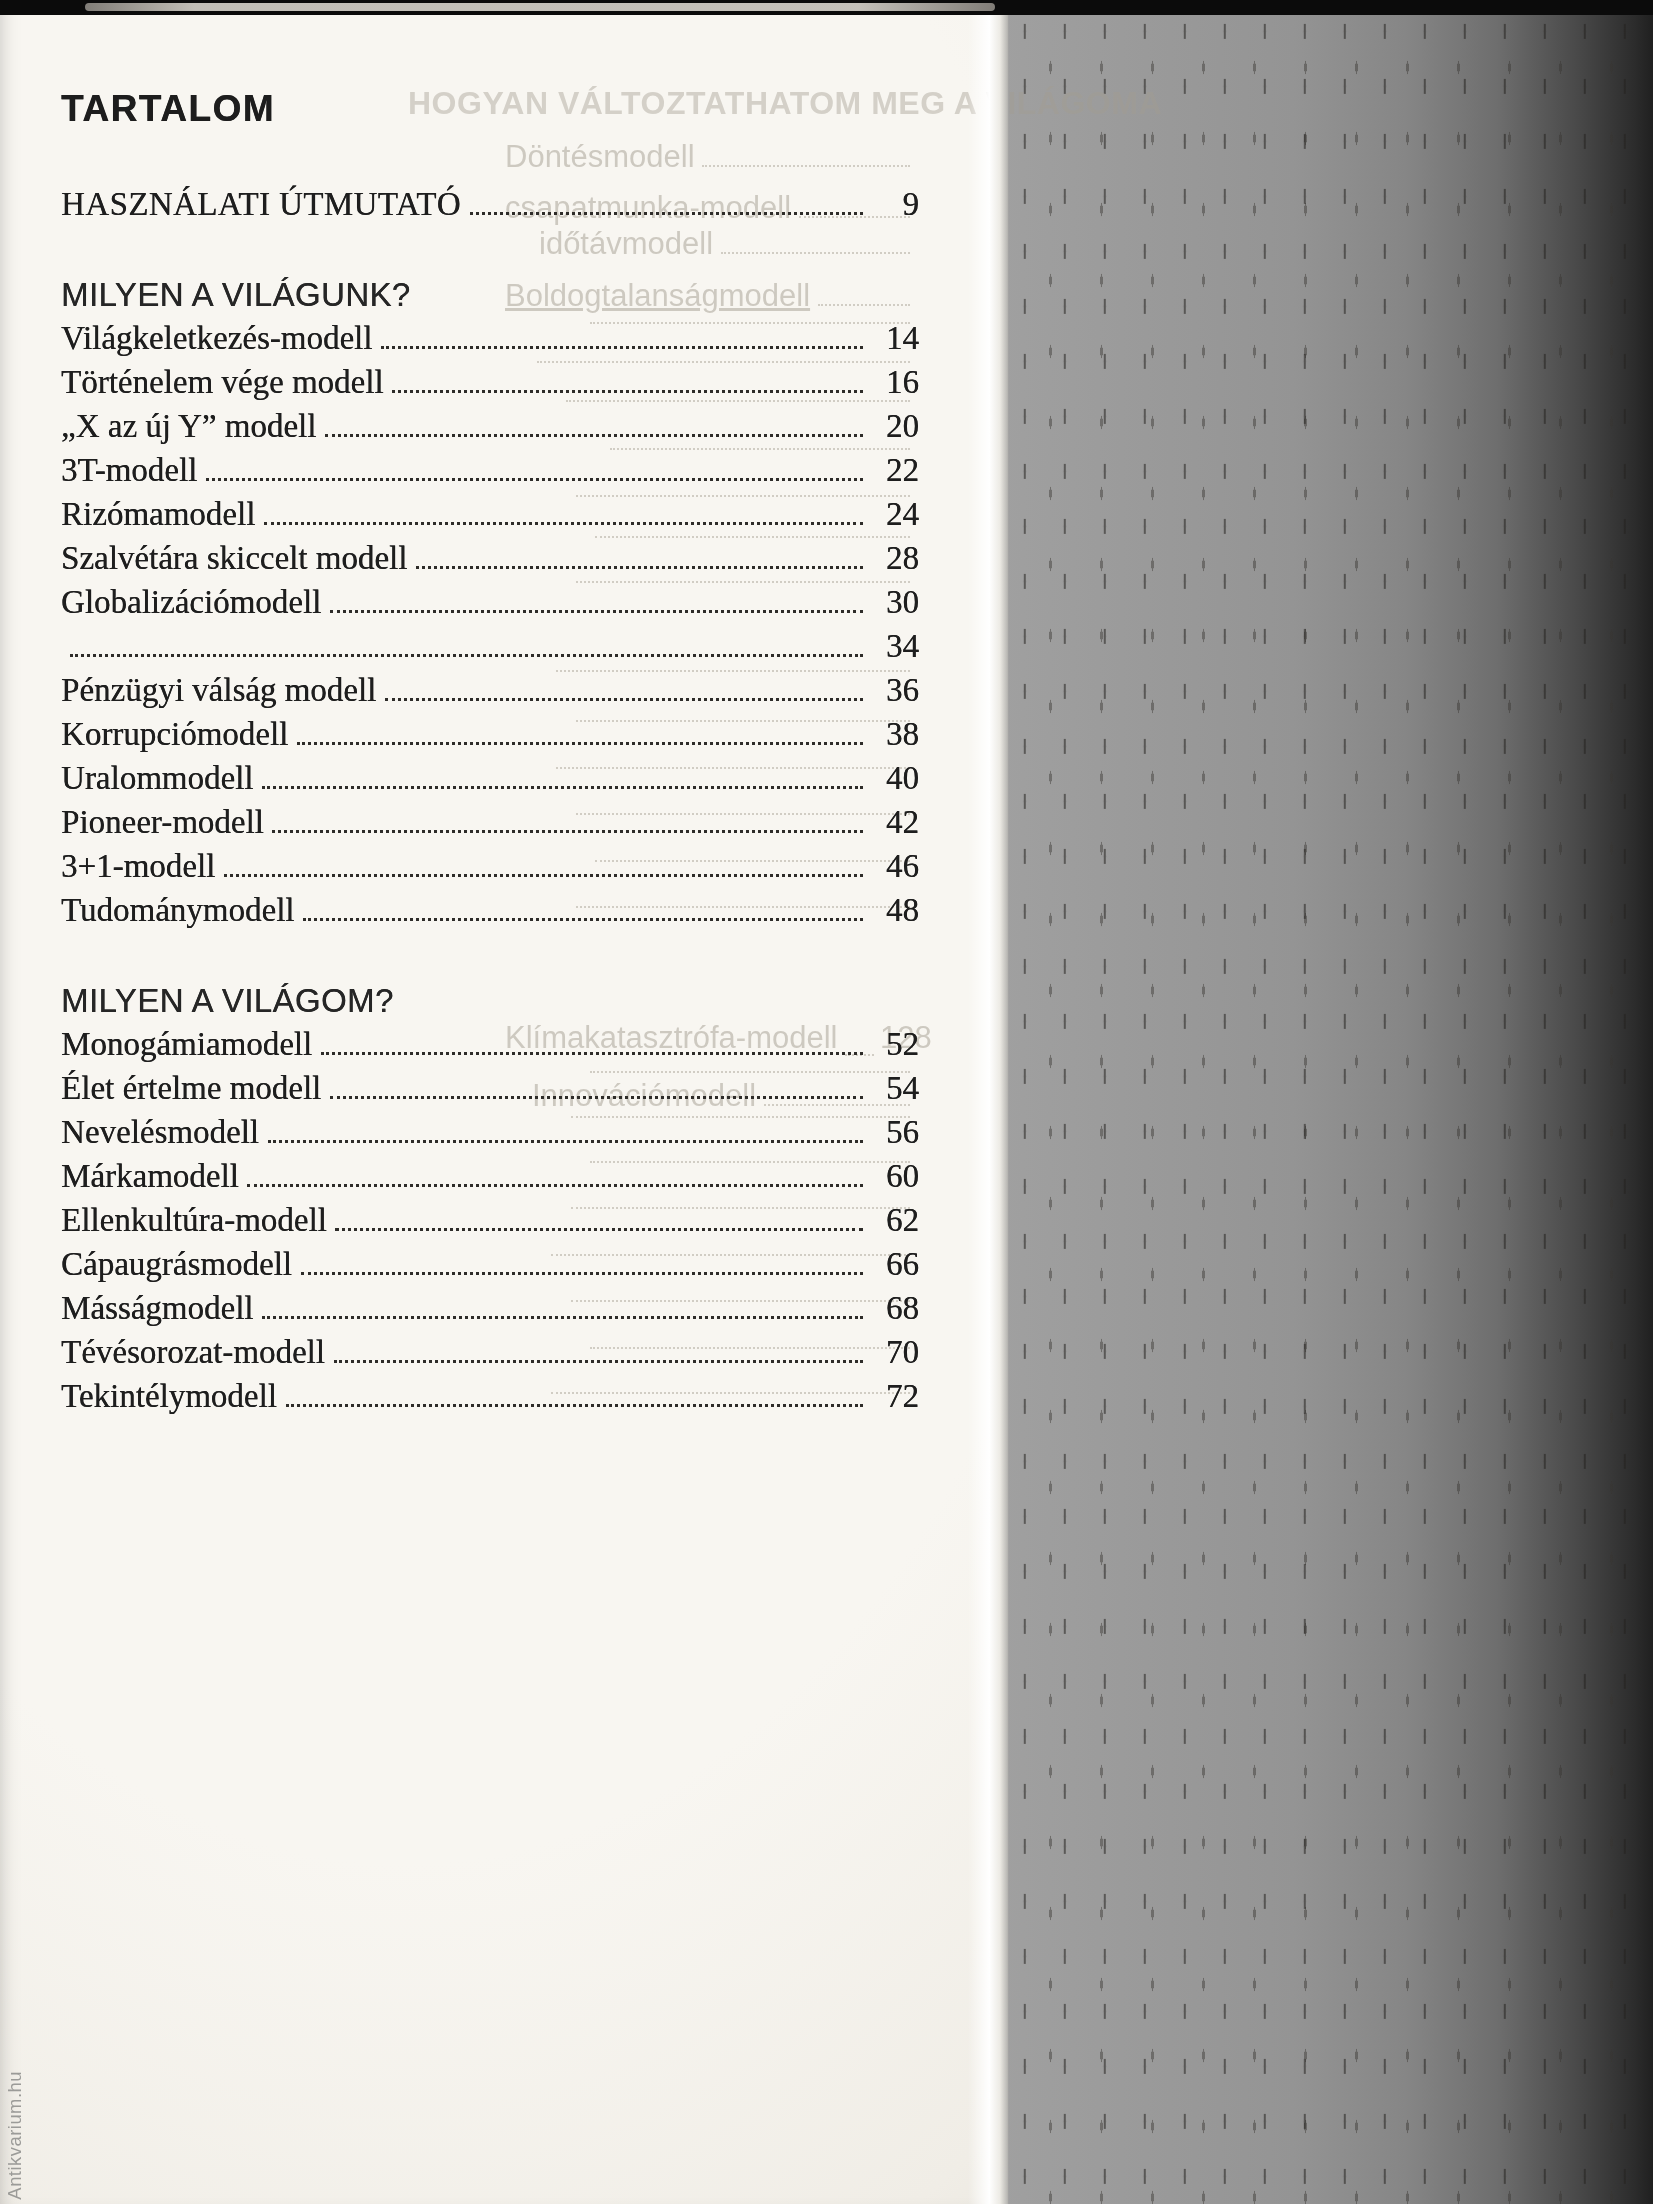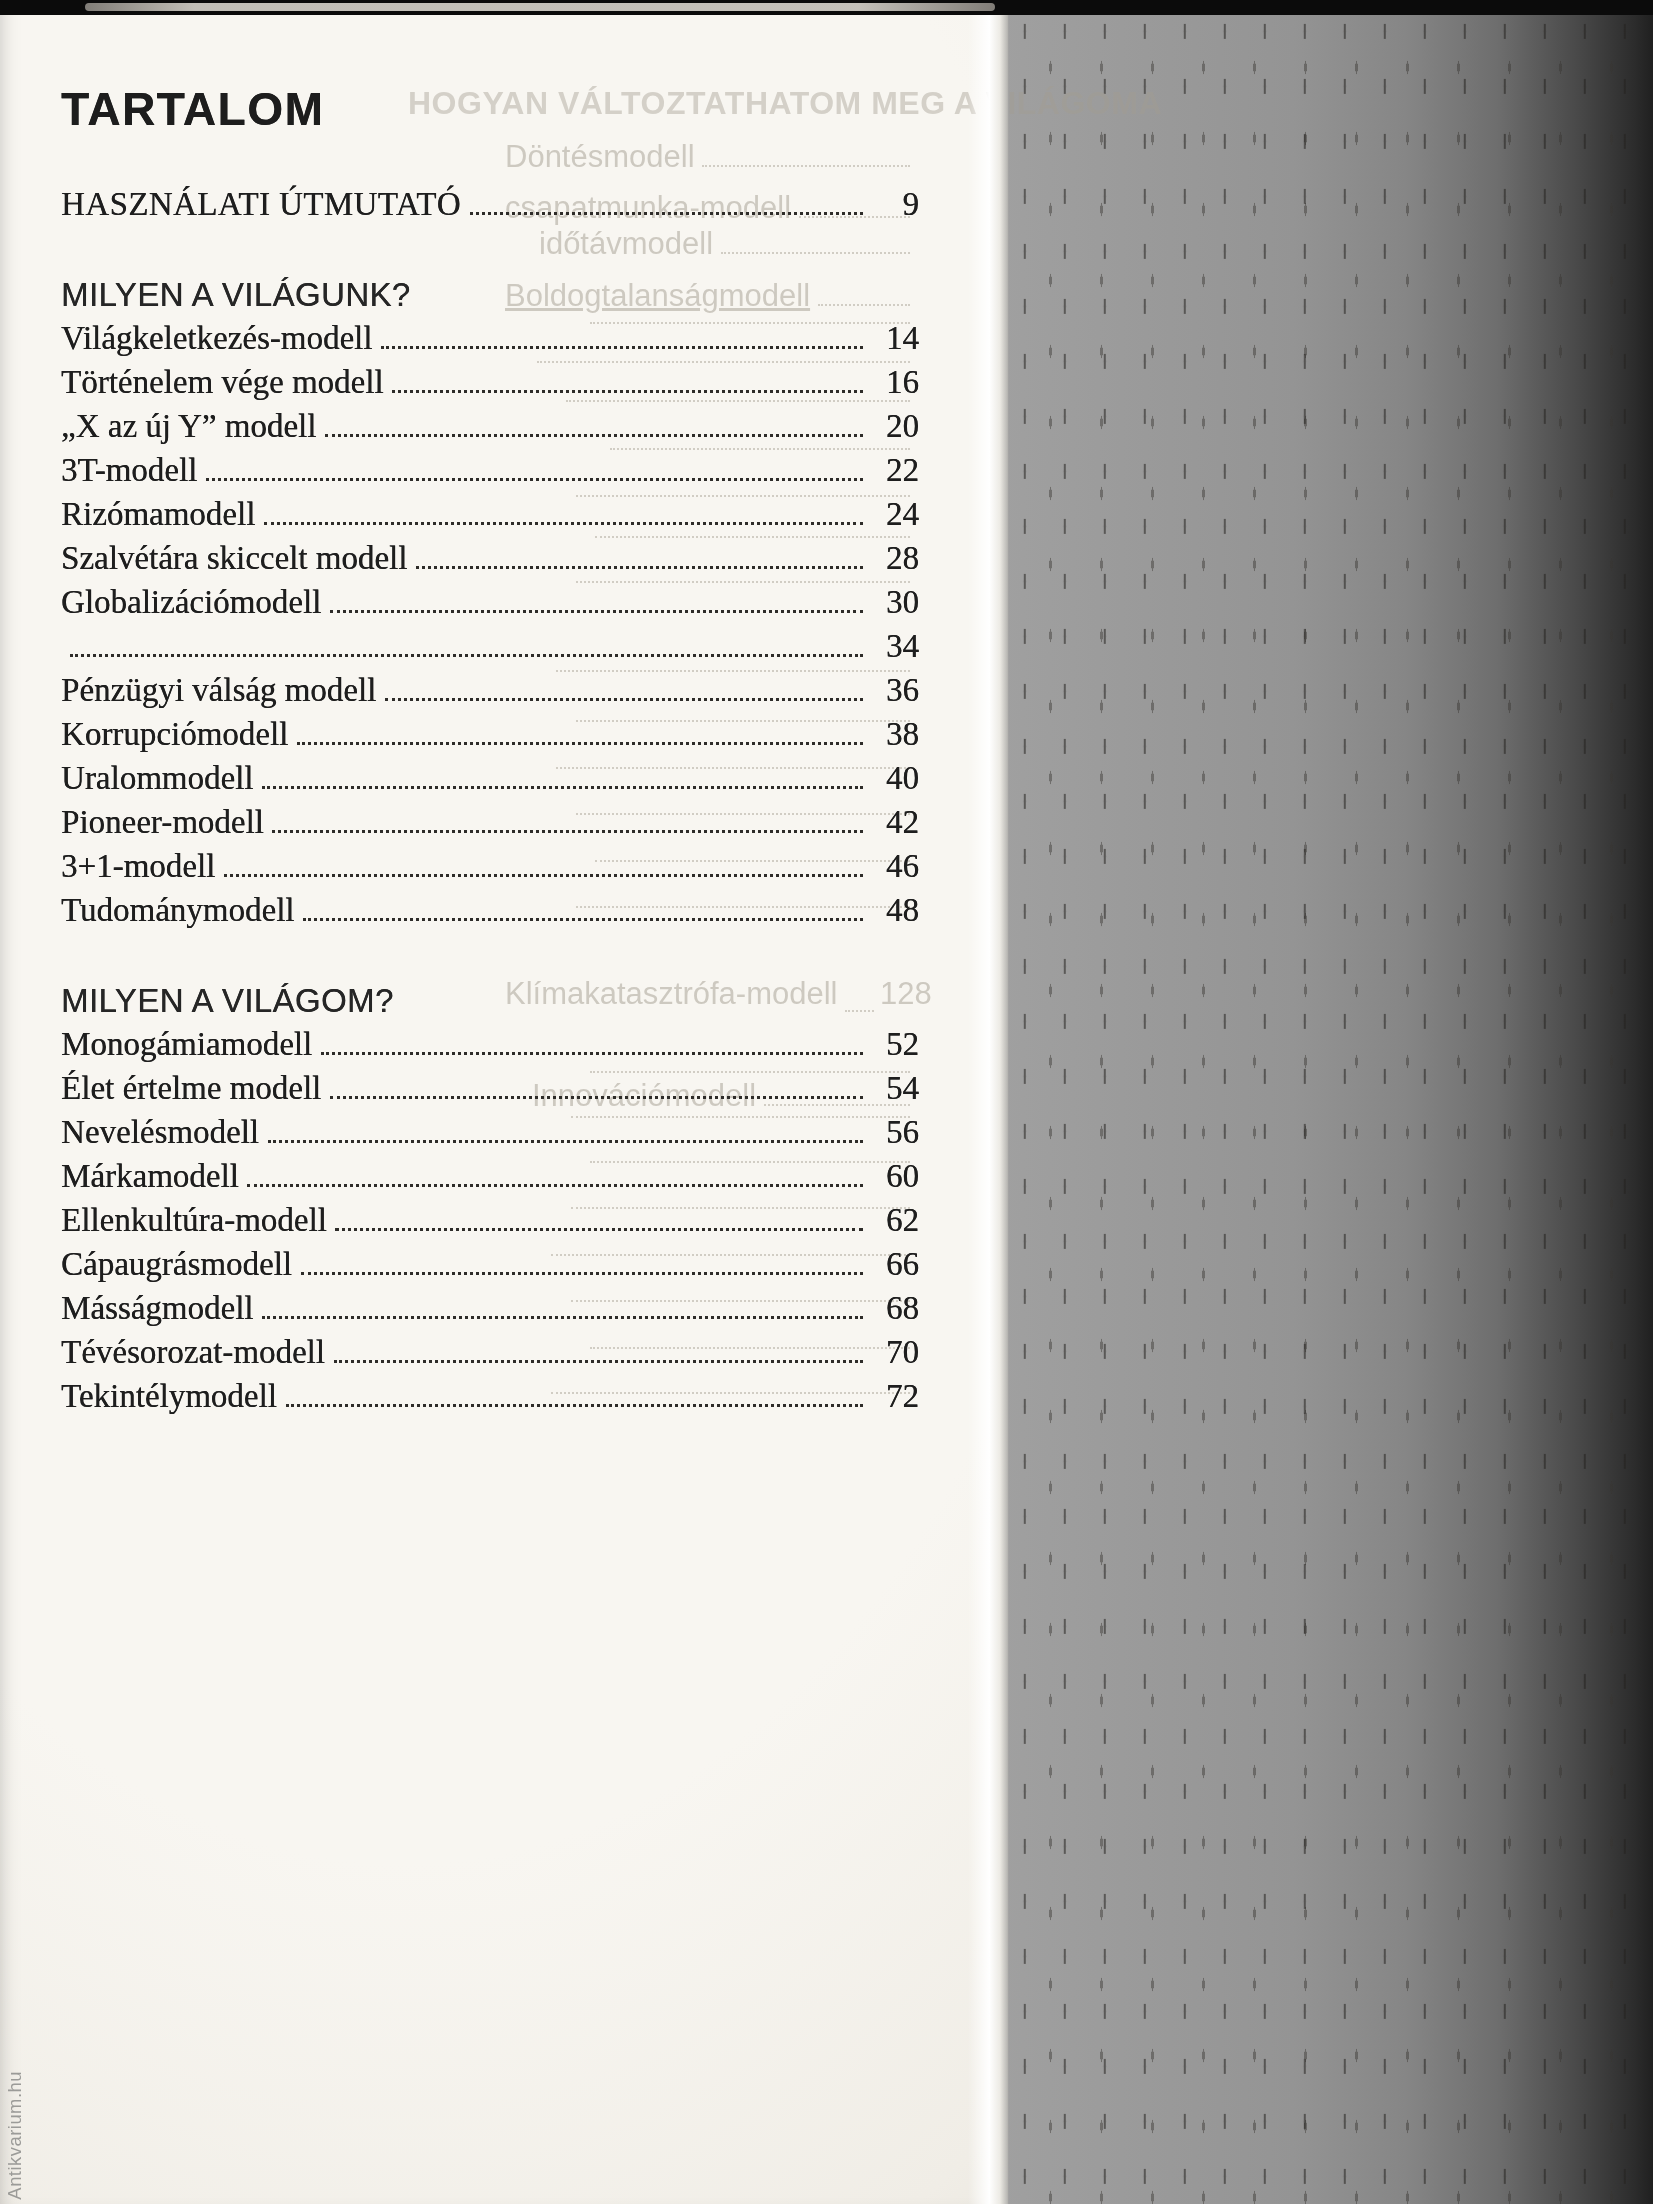--- a/index.html
+++ b/index.html
@@ -30,21 +30,21 @@
     background:linear-gradient(90deg, rgba(255,255,255,0) 0%, #ffffff 52%, #eceae4 78%, #b9b8b4 96%, #9a9a9a 100%);
   }
 
   
   .topbar{position:absolute;top:0;left:0;width:100%;height:14.6px;background:#0b0b0b;z-index:6;}
   .topbar-strip{position:absolute;top:2.9px;left:85px;width:910px;height:7.8px;border-radius:3.9px;
     background:linear-gradient(90deg,#8e8a84,#d6d2ca 12%,#d9d5cd 85%,#8e8a84);opacity:.9;}
 
   
   .title{
-    margin:82px 0 0 61px;font-size:46px;font-weight:700;letter-spacing:1.5px;
+    margin:82px 0 0 61px;font-size:37px;font-weight:700;letter-spacing:1.5px;
     color:#1d1d1d;line-height:54px;position:relative;z-index:2;
     text-shadow:0.3px 0 0 currentColor;
   }
   .toc{position:relative;z-index:2;margin:50px 61px 0 61px;width:858px;color:#1e1e1e;}
   .row{display:flex;align-items:baseline;height:44px;font-size:33px;text-shadow:0.3px 0 0 currentColor;font-family:Liberation Serif, serif;}
   .row .label{white-space:nowrap;}
   .row .dots{flex:1;height:3.9px;border-bottom:3.4px dotted #2e2c29;margin:0 6.8px 0 8.7px;min-width:19.4px;}
   .row .pg{min-width:49px;text-align:right;white-space:nowrap;}
   .section-heading{
     margin-top:46px;height:44px;font-size:33px;color:#262626;
@@ -130,21 +130,21 @@
         </div>
         <div class="ghost" style="top: 809px; left: 568px;">
           <span class="g-dots"></span>
         </div>
         <div class="ghost" style="top: 856px; left: 587px;">
           <span class="g-dots"></span>
         </div>
         <div class="ghost" style="top: 902px; left: 568px;">
           <span class="g-dots"></span>
         </div>
-        <div class="ghost" style="top: 976px; left: 505px; align-items: flex-end;">
+        <div class="ghost" style="top: 1020px; left: 505px; align-items: flex-end;">
           <span class="g-label">Klímakatasztrófa-modell</span>
           <span class="g-dots"></span>
           <span class="g-pg">128</span>
         </div>
         <div class="ghost" style="top: 1078px; left: 532px;">
           <span class="g-label">Innovációmodell</span>
           <span class="g-dots"></span>
         </div>
         <div class="ghost" style="top: 1067px; left: 582px;">
           <span class="g-dots"></span>

